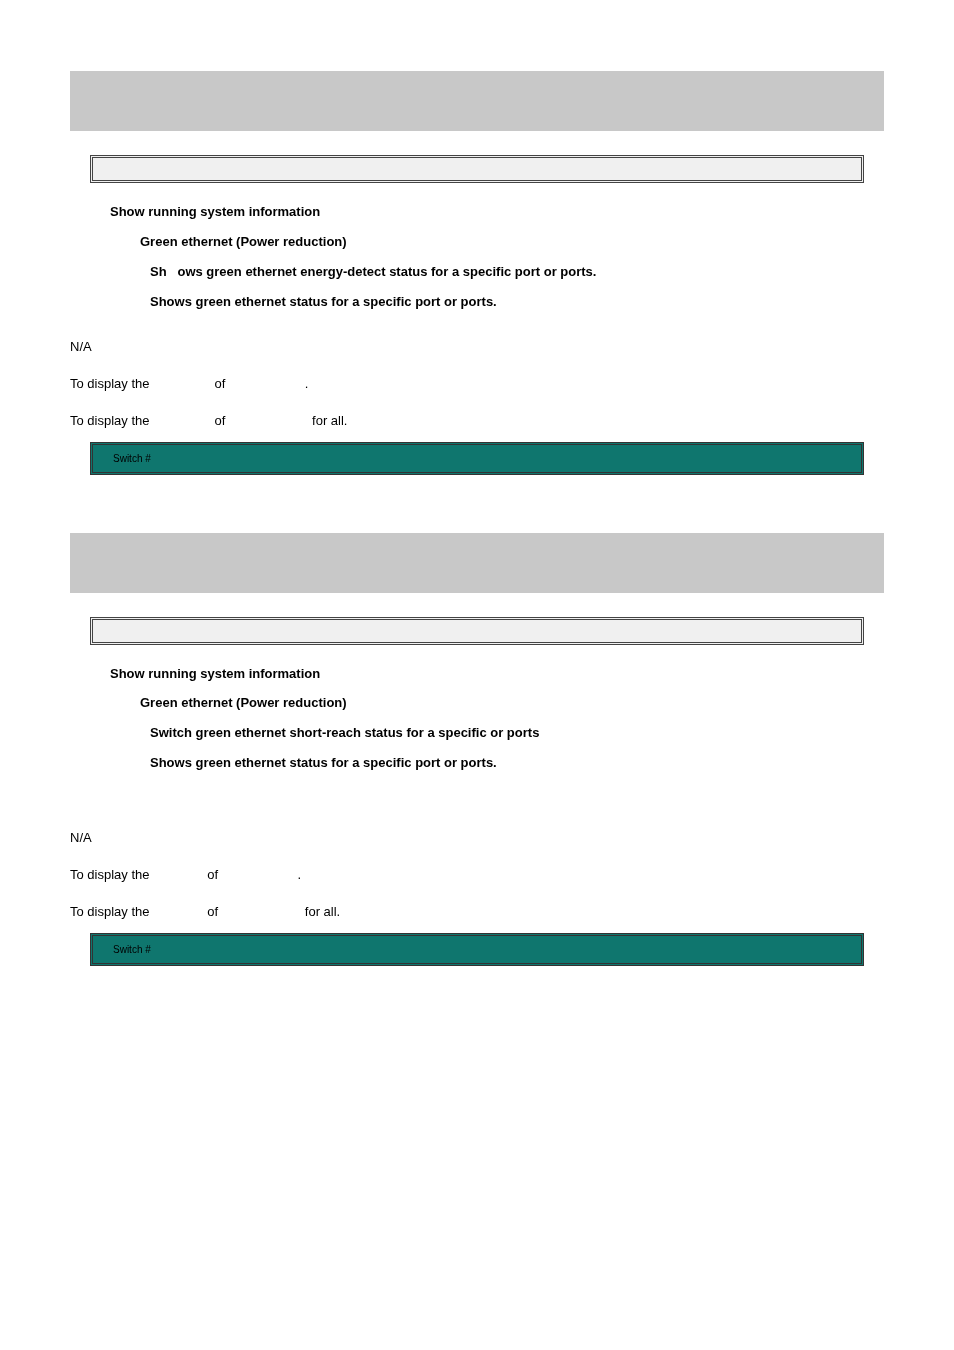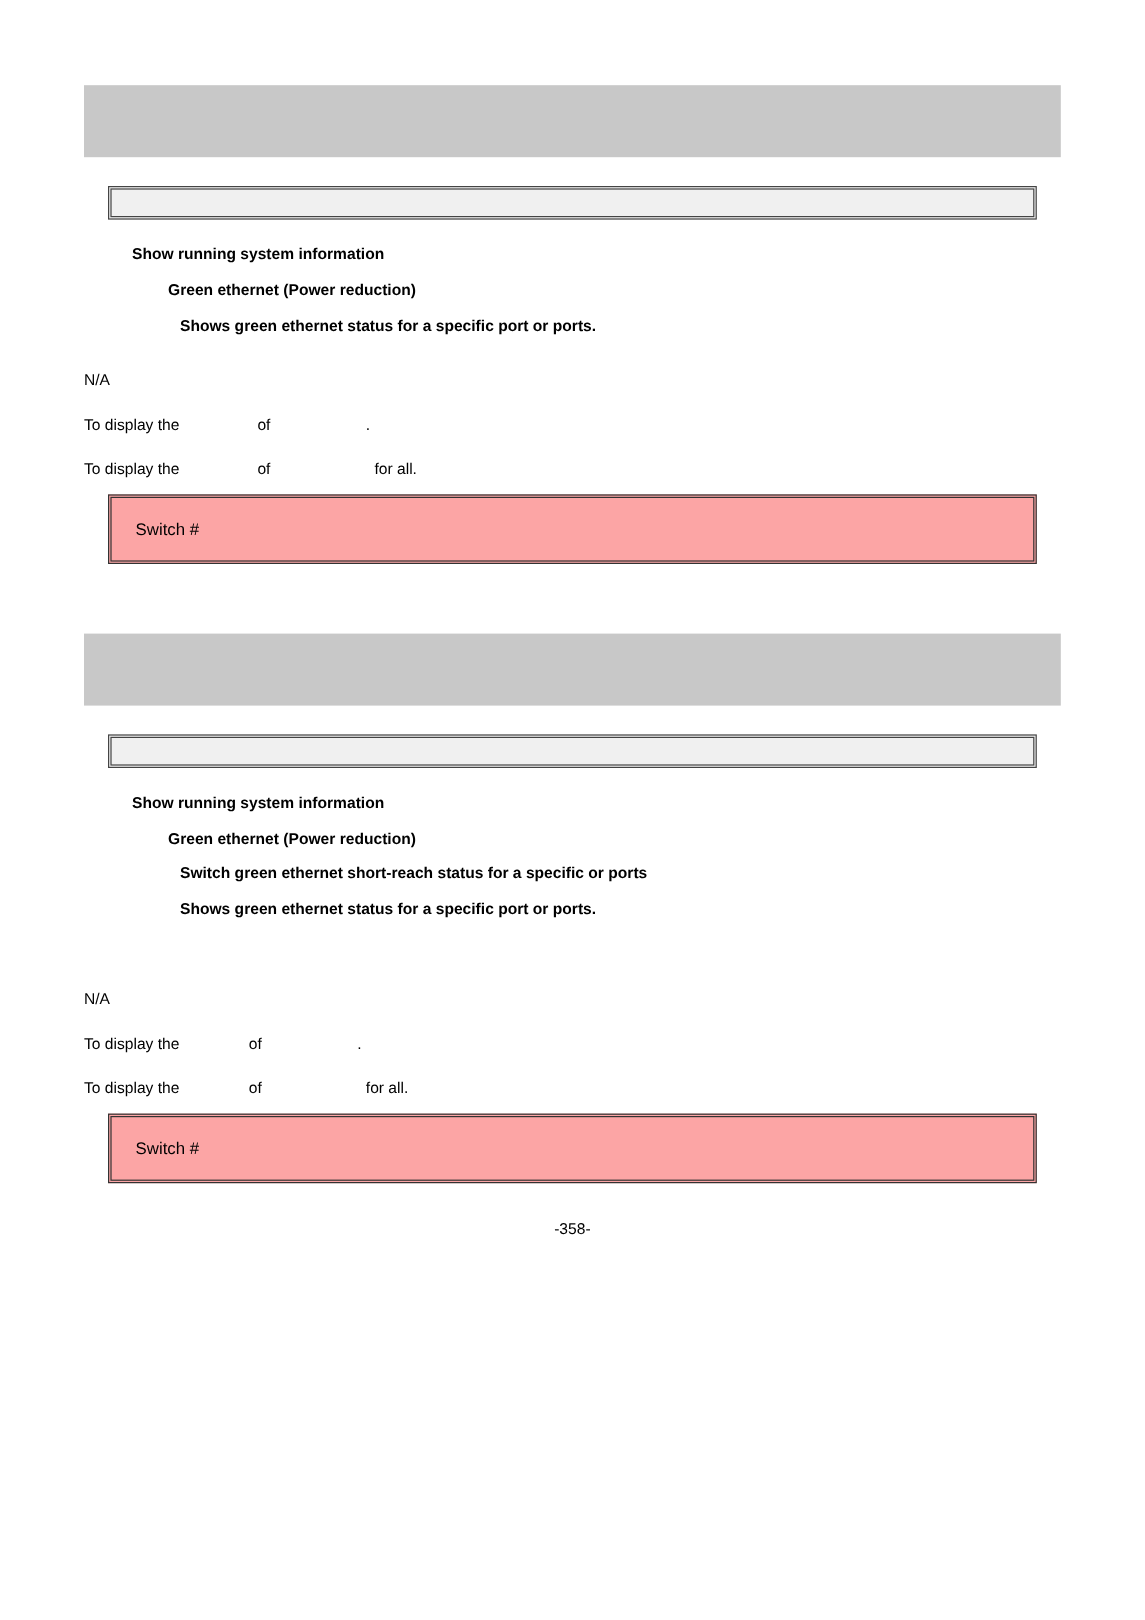--- a/index.html
+++ b/index.html
@@ -36,24 +36,24 @@
     display: flex;
   }
   .indent0 { padding-left: 20px; }
   .indent1 { padding-left: 50px; }
   .indent2 { padding-left: 60px; }
   .body-text {
     margin: 22px 0 14px 0;
   }
   .example-box {
     border: 3px double #333;
-    background: #fca5a5;
-    padding: 18px 20px;
+    background: #0f766e;
+    padding: 8px 20px;
     margin: 14px 20px 8px 20px;
-    font-size: 14px;
+    font-size: 10px;
   }
   .footer {
     text-align: center;
     margin-top: 30px;
     font-size: 13px;
   }
   .spacer-top { height: 1px; }
 </style>
 </head>
 <body>
@@ -65,20 +65,25 @@
   <div class="section-header"></div>
 
   <div class="cmd-box"></div>
 
   <div class="param-list">
     <div class="param-row indent0">
         <span>Show running system information</span>
       </div>
     <div class="param-row indent1">
         <span>Green ethernet (Power reduction)</span>
+      </div>
+    <div class="param-row indent2">
+        <span>Sh</span>
+        <span>&nbsp;&nbsp;&nbsp;</span>
+        <span>ows green ethernet energy-detect status for a specific port or ports.</span>
       </div>
     <div class="param-row indent2">
         <span>Shows green ethernet status for a specific port or ports.</span>
       </div>
   </div>
 
   <div class="body-text">N/A</div>
 
   <div class="body-text">
     <span>To display the</span>&nbsp;&nbsp;&nbsp;&nbsp;&nbsp;&nbsp;&nbsp;&nbsp;&nbsp;&nbsp;&nbsp;&nbsp;&nbsp;&nbsp;&nbsp;&nbsp;&nbsp;&nbsp;<span>of</span>&nbsp;&nbsp;&nbsp;&nbsp;&nbsp;&nbsp;&nbsp;&nbsp;&nbsp;&nbsp;&nbsp;&nbsp;&nbsp;&nbsp;&nbsp;&nbsp;&nbsp;&nbsp;&nbsp;&nbsp;&nbsp;&nbsp;<span>.</span>
@@ -122,15 +127,14 @@
   </div>
 
   <div class="body-text">
     <span>To display the</span>&nbsp;&nbsp;&nbsp;&nbsp;&nbsp;&nbsp;&nbsp;&nbsp;&nbsp;&nbsp;&nbsp;&nbsp;&nbsp;&nbsp;&nbsp;&nbsp;<span>of</span>&nbsp;&nbsp;&nbsp;&nbsp;&nbsp;&nbsp;&nbsp;&nbsp;&nbsp;&nbsp;&nbsp;&nbsp;&nbsp;&nbsp;&nbsp;&nbsp;&nbsp;&nbsp;&nbsp;&nbsp;&nbsp;&nbsp;&nbsp;&nbsp;<span>for all.</span>
   </div>
 
   <div class="example-box">
     <span>Switch #</span>
   </div>
 
-  <div class="footer">-358-</div>
 
 </div>
 
 </body></html>

